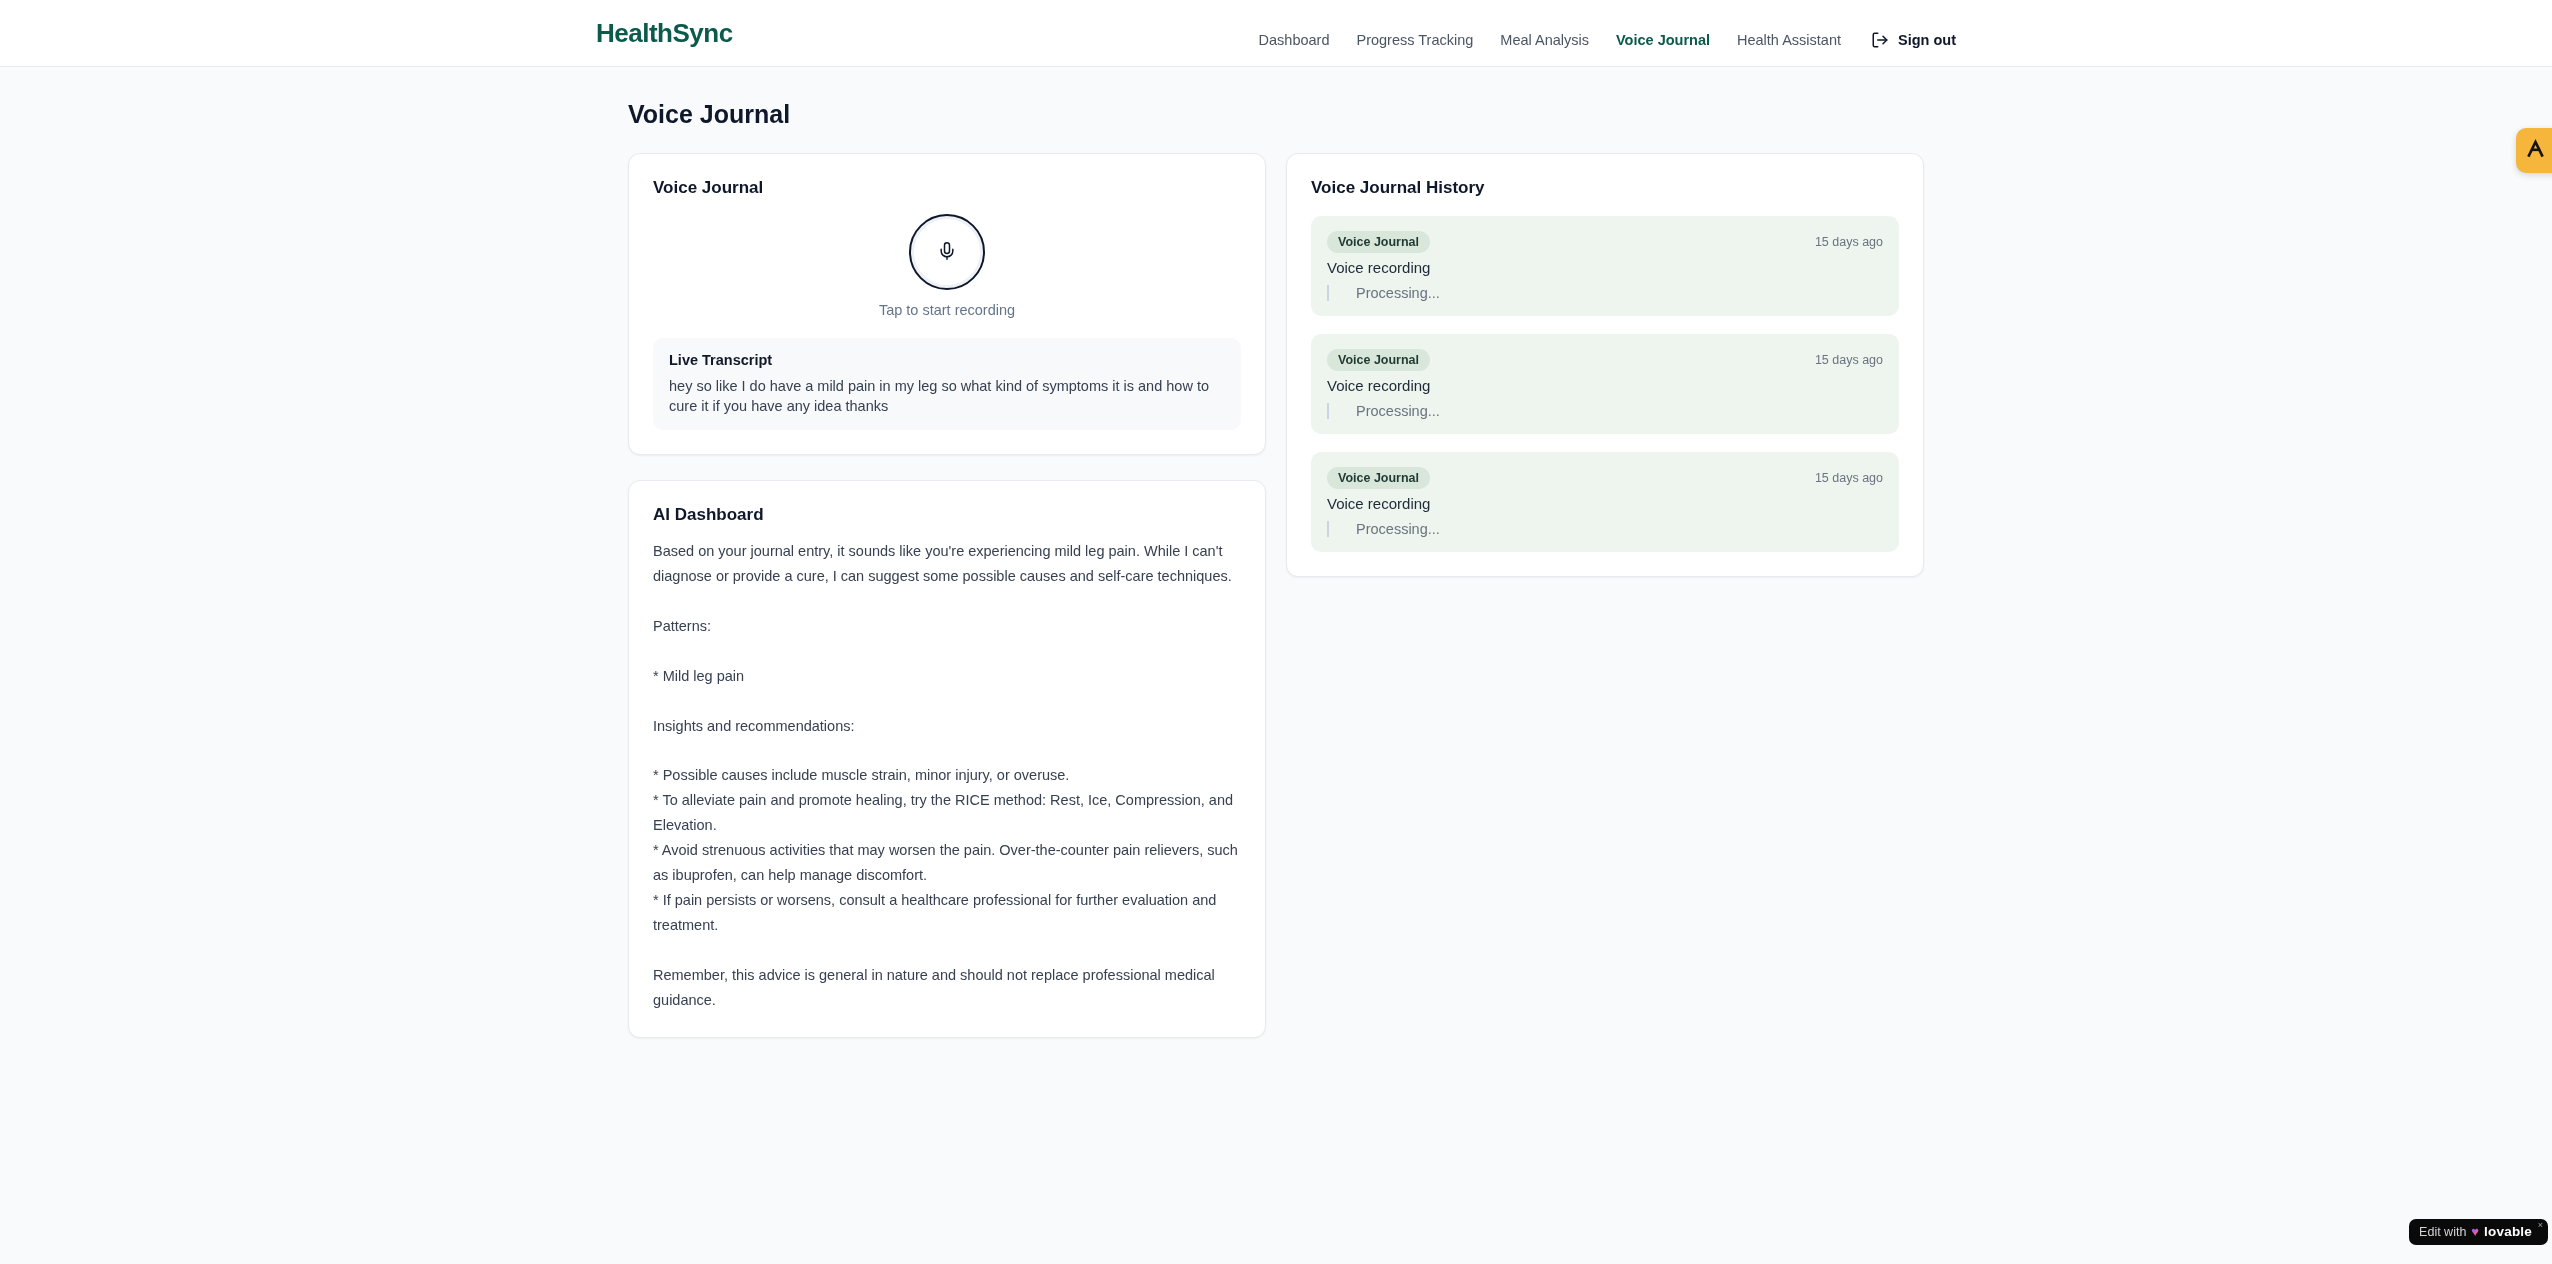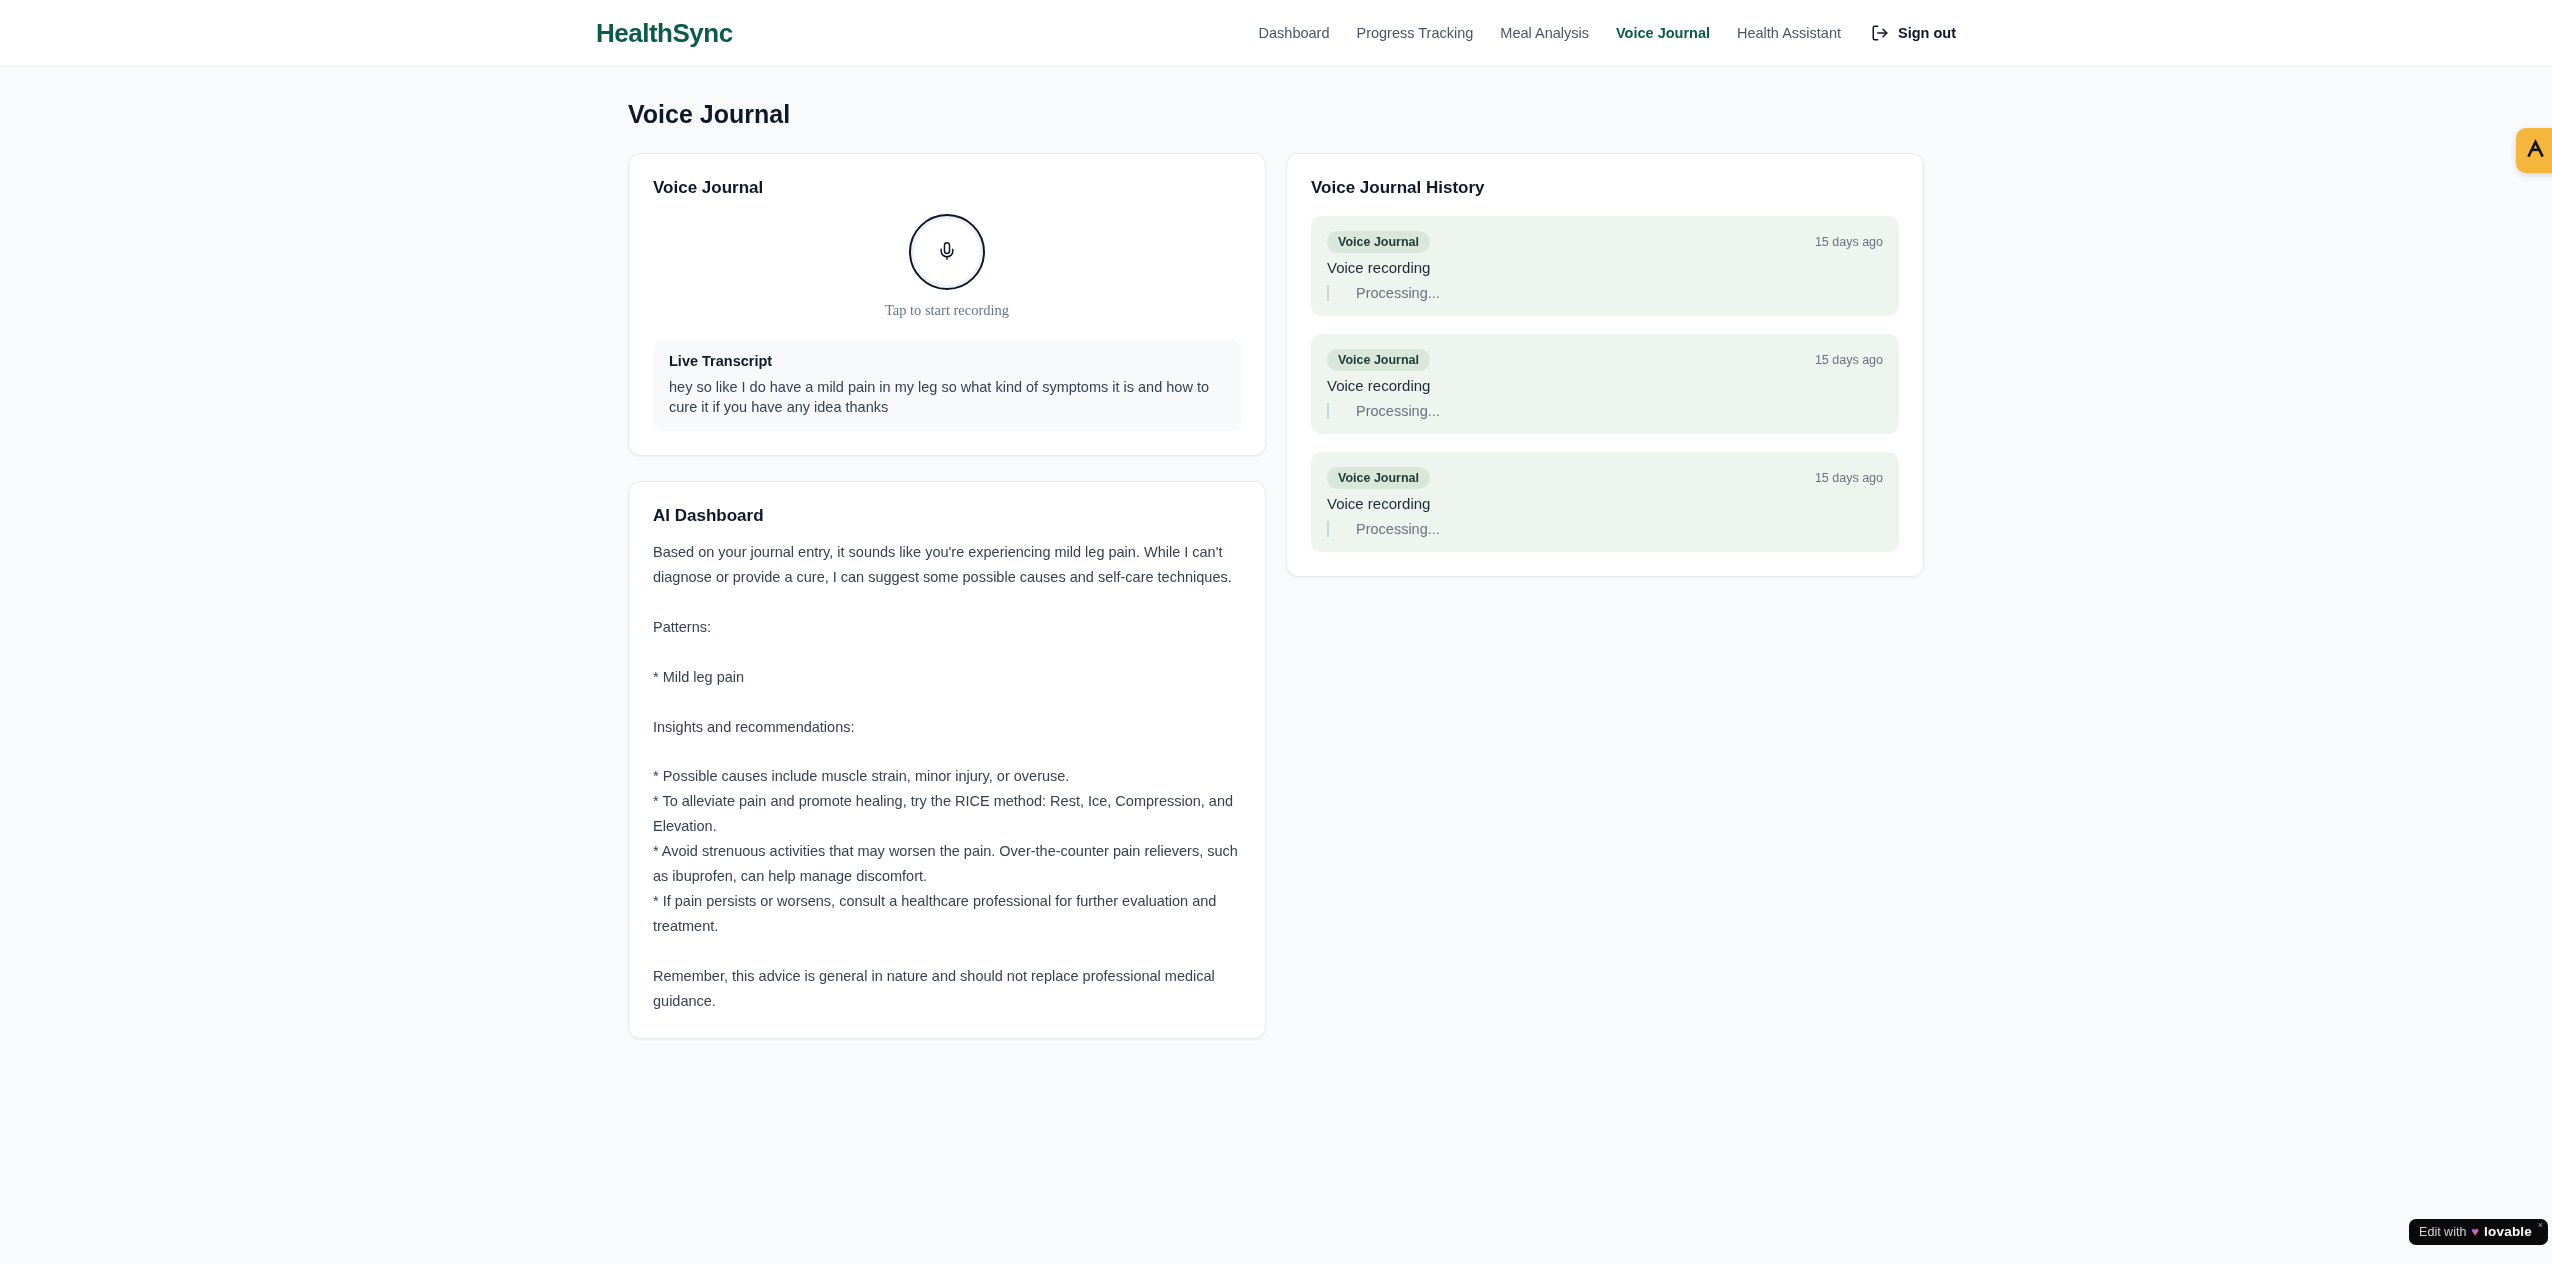--- a/index.html
+++ b/index.html
@@ -11,21 +11,21 @@
     -webkit-font-smoothing:antialiased;
   }
   
   .header{
     height:67px; background:#ffffff;
     border-bottom:1px solid #e7eaee;
     display:flex; align-items:center;
   }
   .header-inner{
     width:1360px; margin:14px auto;
-    display:flex; align-items:center; justify-content:space-between;gap:41px;
+    display:flex; align-items:flex-end; justify-content:space-between;gap:41px;
   }
   .logo{
     font-size:26px; font-weight:700; color:#0b5a4c; letter-spacing:-0.5px;
     cursor:pointer;
   }
   .header-right{ display:flex; align-items:center; gap:30px; }
   .nav{ display:flex; align-items:center; gap:27px; }
   .nav-item{
     font-size:14.5px; font-weight:500; color:#4b5563; cursor:pointer; white-space:nowrap;
   }
@@ -49,21 +49,21 @@
 
   
   .rec-center{ text-align:center; }
   .mic-btn{
     width:76px; height:76px; border-radius:50%;
     border:2px solid #0f172a; background:#ffffff;
     box-shadow: inset 0 0 0 3px #eef2f7;
     display:inline-flex; align-items:center; justify-content:center;
     margin-top:16px; cursor:pointer;
   }
-  .tap-hint{ margin-top:12px; font-size:14.5px; color:#64748b;font-family:Liberation Serif, serif; }
+  .tap-hint{ margin-top:12px; font-size:14.5px; color:#64748b; }
   .transcript-box{
     margin-top:20px; background:#f8f9fb; border-radius:10px;
     padding:14px 16px; text-align:left;
   }
   .lt-title{ font-size:14.5px; font-weight:700; color:#111827; margin-bottom:8px; }
   .lt-text{ font-size:14.5px; line-height:1.38; color:#374151; }
 
   
   .analysis-body{
     margin-top:14px; white-space:pre-line;

